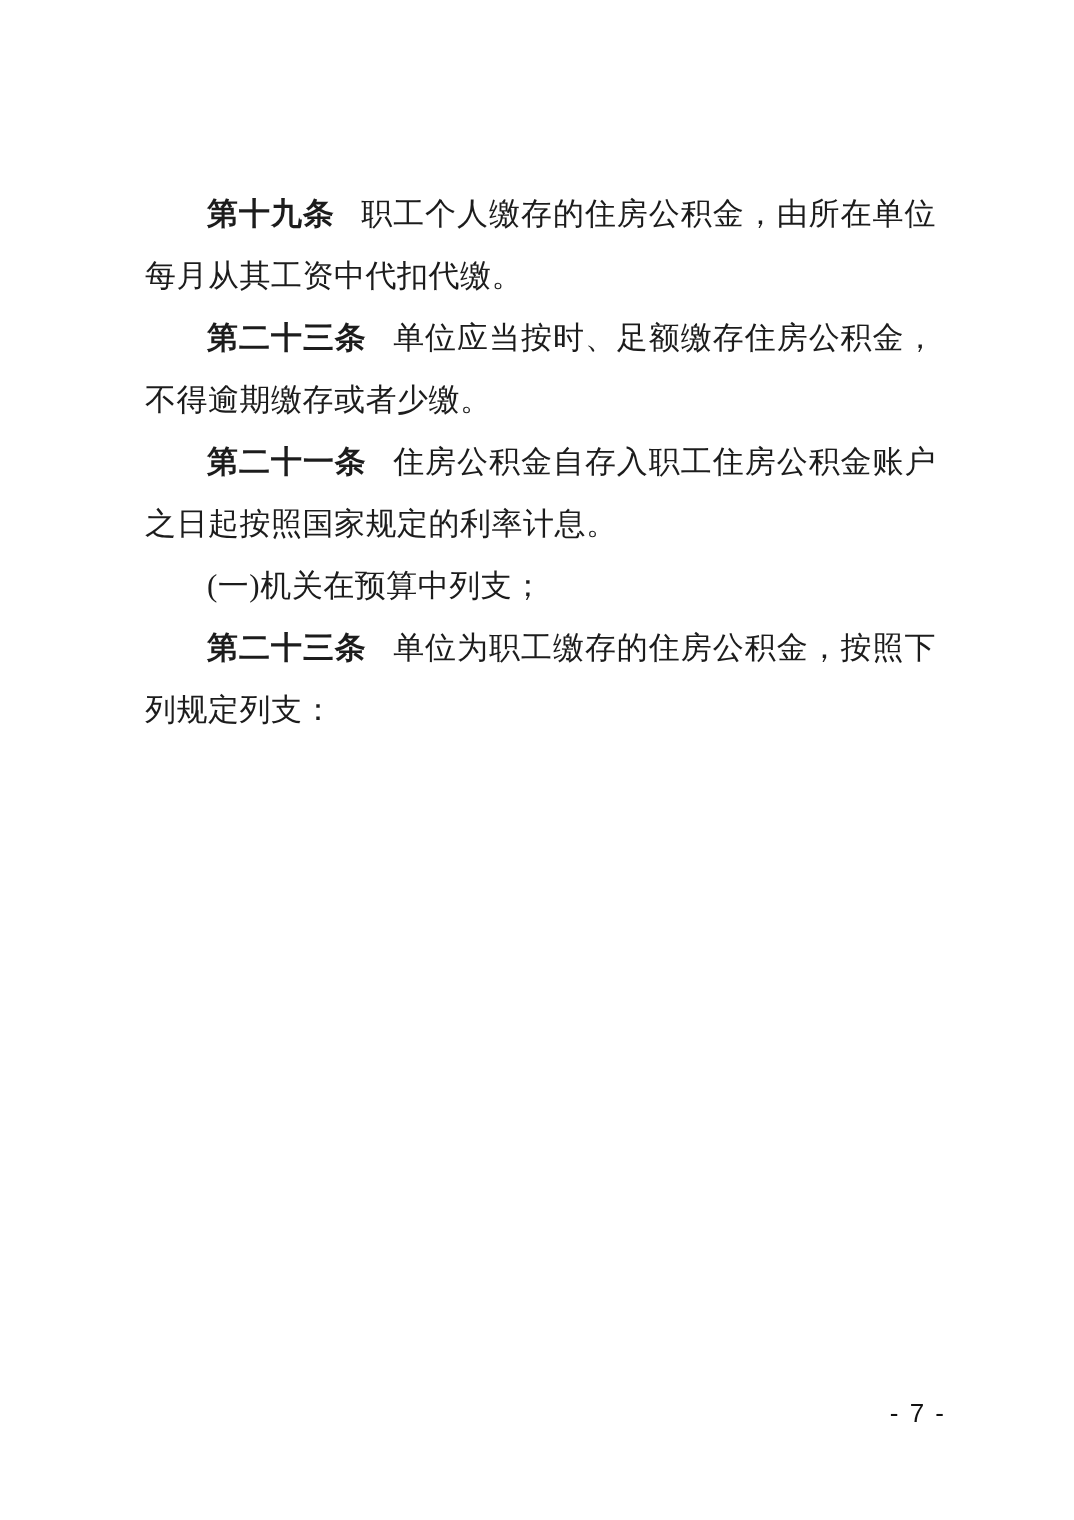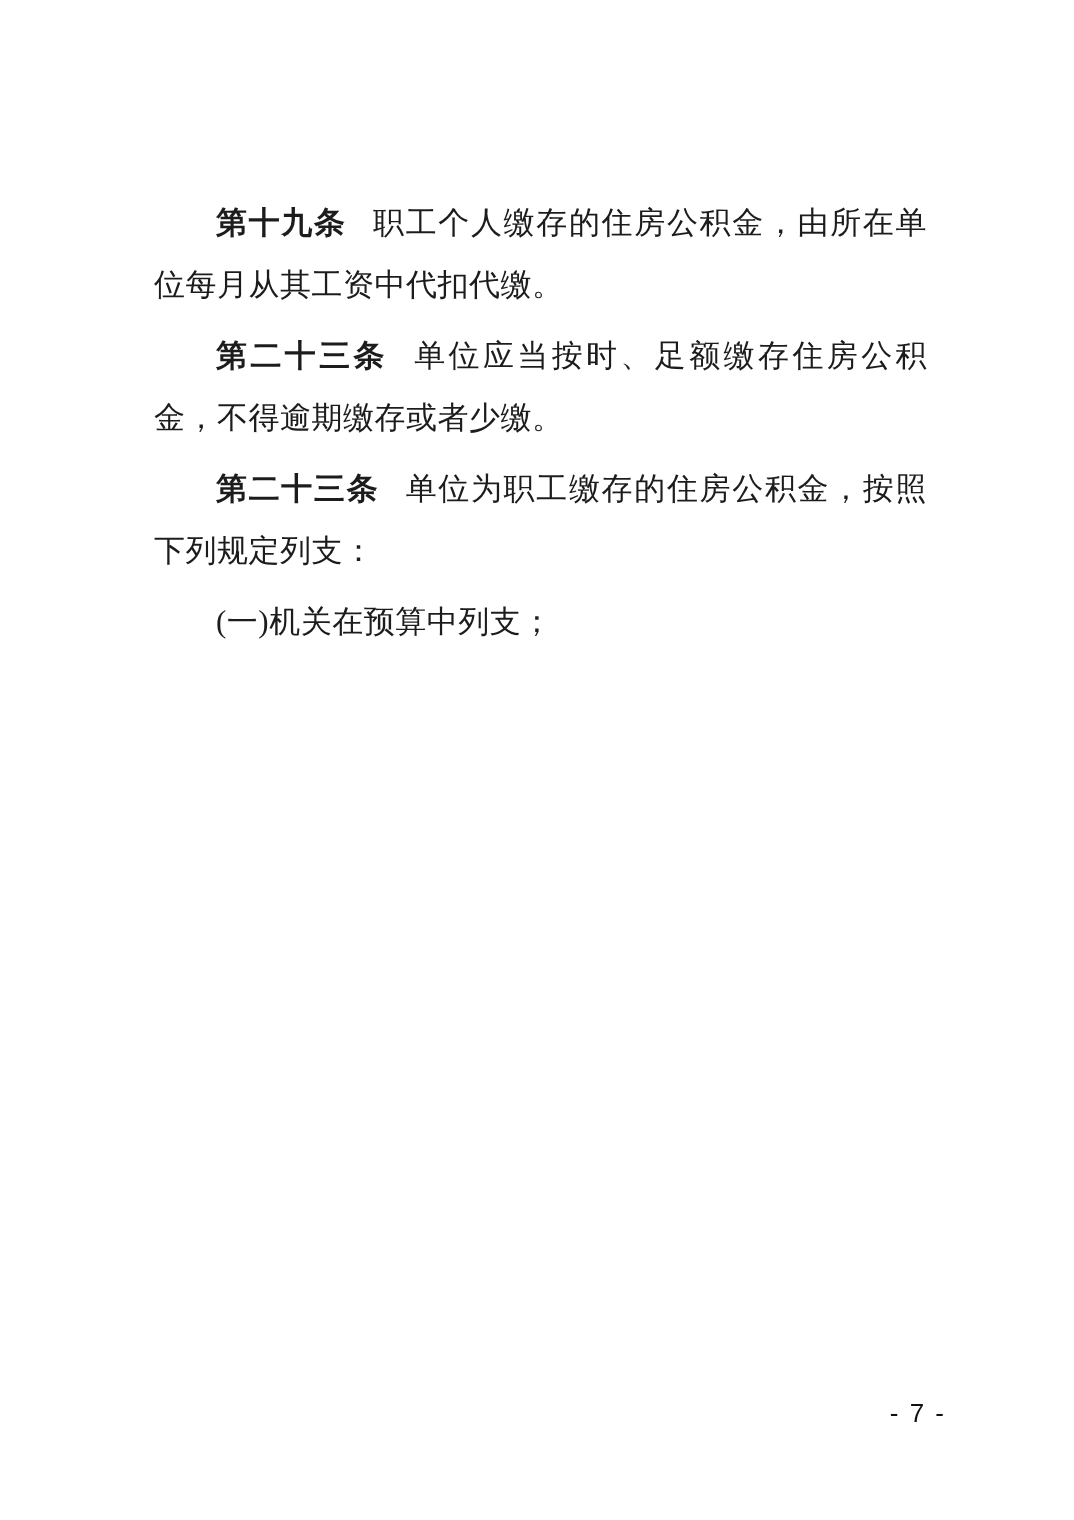--- a/index.html
+++ b/index.html
@@ -20,21 +20,21 @@
     position: absolute;
     left: 145px;
     top: 183px;
     width: 791px;
     font-size: 31px;
     line-height: 62px;
     text-align: justify;
     letter-spacing: 0.5px;
   }
   .para {
-    margin: 9px;
+    margin: 0;
     padding: 0;
     text-indent: 2em;
   }
   .term {
     font-weight: bold;
     font-family: "Liberation Sans", "DejaVu Sans", sans-serif;
     margin-right: 0.85em;
   }
   .term:empty {
     margin-right: 0;
@@ -55,22 +55,23 @@
 
 <div class="page">
   <div class="doc-body">
 
     <p class="para"><span class="term">第十九条</span><span>职工个人缴存的住房公积金，由所在单位每月从其工资中代扣代缴。</span></p>
 
 
     <p class="para"><span class="term">第二十三条</span><span>单位应当按时、足额缴存住房公积金，不得逾期缴存或者少缴。</span></p>
 
 
+    <p class="para"><span class="term">第二十一条</span><span>住房公积金自存入职工住房公积金账户之日起按照国家规定的利率计息。</span></p>
 
 
+    <p class="para"><span class="term"></span><span>(一)机关在预算中列支；</span></p>
+
     <p class="para"><span class="term">第二十三条</span><span>单位为职工缴存的住房公积金，按照下列规定列支：</span></p>
-
-    <p class="para"><span class="term"></span><span>(一)机关在预算中列支；</span></p>
 
   </div>
 
   <div class="page-number">- 7 -</div>
 </div>
 
 </body></html>

